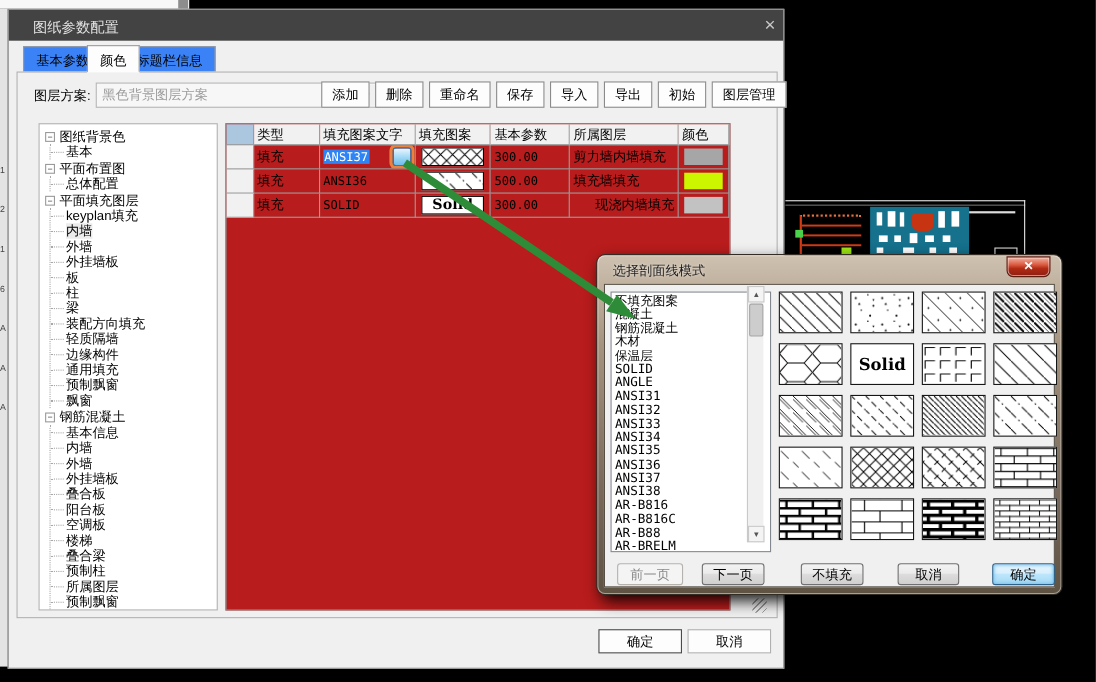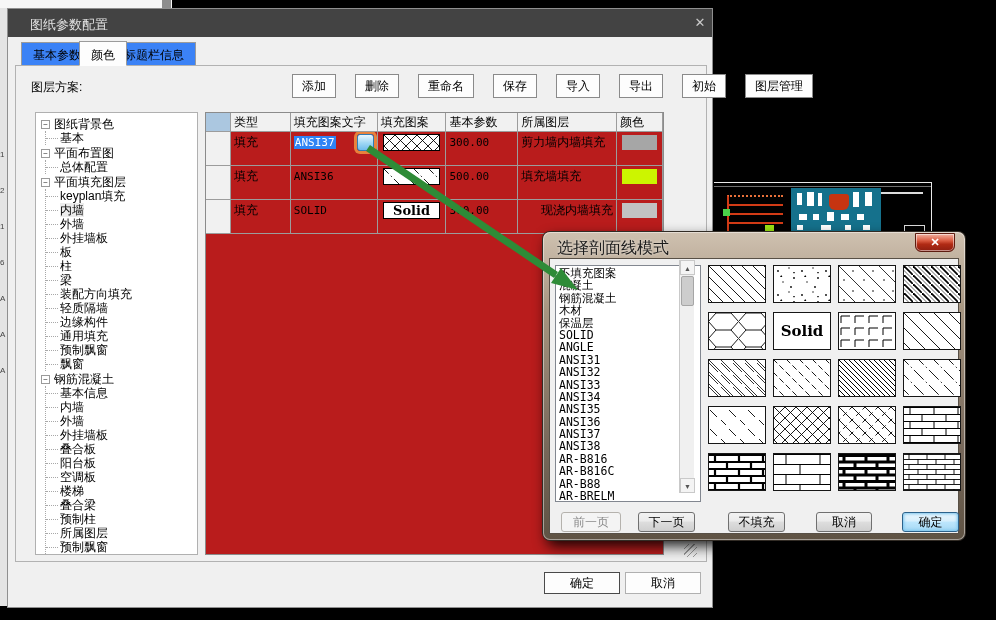--- a/index.html
+++ b/index.html
@@ -40,37 +40,37 @@
     background:#3b82f6; border:1px solid #9b9b9b; z-index:11; }
   .tab.active { background:#fdfdfd; border-bottom:1px solid #fdfdfd; z-index:13; height:25px; top:32px; line-height:26px; }
 
   #md-group { left:7px; top:56px; width:692px; height:497px; border:1px solid #b2b2b2; background:#f0f0f0; z-index:12; }
   #scheme-label { left:15px; top:13px; }
   #scheme-combo { left:71px; top:9px; width:258px; height:23px; background:#f7f7f7;
     border:1px solid #b5b5b5; color:#9b9b9b; line-height:21px; padding-left:5px; }
   #scheme-combo .dd { position:absolute; right:1px; top:1px; width:19px; height:19px;
     background:#f0f0f0; border-left:1px solid #d0d0d0; text-align:center; line-height:19px;
     color:#9a9a9a; font-size:8px; }
-  #md-toolbar { left:276px; top:8px; height:24px; display:flex; gap:19px; }
+  #md-toolbar { left:276px; top:8px; height:24px; display:flex; gap:5px; }
   .tb-btn { height:24px; padding:0 9px; background:#fdfdfd; border:1px solid #8a8a8a;
     font-size:12px; font-family:inherit; white-space:nowrap; }
 
   #tree-panel { left:19px; top:46px; width:163px; height:443px; background:#fff;
     border:1px solid #b0b0b0; overflow:hidden; padding:3px 0 0 5px; }
   .tree-root { height:14px; line-height:14px; display:flex; align-items:center; margin-top:1px; }
   .expander { width:9px; height:9px; border:1px solid #9a9a9a; background:#fff; font-size:8px;
     line-height:7px; text-align:center; margin-right:4px; color:#333; flex:none; }
   .tree-kids { border-left:1px dotted #a8a8a8; margin-left:4px; }
   .tree-child { height:14px; line-height:14px; display:flex; align-items:center; }
   .tree-child .conn { width:12px; border-top:1px dotted #a8a8a8; margin-right:2px; flex:none; }
   .tree-child.sel .lbl { background:#ececec; }
 
   #md-table { left:189px; top:46px; width:459px; height:443px; background:#b91c1c; border:1px solid #8b8b8b; }
   .t-row { display:flex; }
-  .t-cell { border-right:1px solid #9c9c9c; border-bottom:1px solid #9c9c9c; height:34px;
+  .t-cell { border-right:1px solid #9c9c9c; border-bottom:1px solid #9c9c9c; height:22px;
     line-height:21px; padding:0 3px; overflow:hidden; position:relative; }
   .t-head .t-cell { height:19px; line-height:18px; background:#f1f1f1; }
   .t-corner { background:#abc7e0 !important; }
   .rowhdr { background:#f1f1f1; }
   .mono { font-family:"DejaVu Sans Mono", monospace; font-size:11px; }
   .sel-text { background:#2f84f5; color:#fff; padding:0 1px; }
   .picker-btn { position:absolute; right:3px; top:2px; width:17px; height:17px; border-radius:3px;
     border:1px solid #2f7cb5; background:linear-gradient(180deg,#eaf7fe,#9ed7f5 55%,#6fbcec);
     box-shadow:0 0 0 3px #e8823c; }
   .pv-box { margin:2px 2px; height:17px; border:1px solid #000; background:#fff; }
@@ -83,21 +83,21 @@
     background:repeating-linear-gradient(135deg, transparent 0 3px, #9a9a9a 3px 4px); }
   .md-btn { position:absolute; top:563px; width:76px; height:22px; background:#fdfdfd;
     text-align:center; line-height:20px; }
   #md-ok { left:536px; border:1px solid #4a4a4a; }
   #md-cancel { left:617px; border:1px solid #b0b0b0; }
 
   
   #pat-dialog { left:543px; top:232px; width:422px; height:308px; z-index:40; border-radius:7px;
     background:linear-gradient(180deg,#cfc1b0,#a5947f 26%,#77685a 70%,#5f5344);
     box-shadow:0 0 0 1px #322c25, 4px 6px 14px rgba(0,0,0,.9), inset 0 0 0 1px rgba(255,255,255,.45); }
-  #pd-title { left:14px; top:6px; font-size:16px; color:#1c1c1c; text-shadow:0 0 3px rgba(255,255,255,.7); }
+  #pd-title { left:14px; top:6px; font-size:12px; color:#1c1c1c; text-shadow:0 0 3px rgba(255,255,255,.7); }
   #pd-close { left:372px; top:1px; width:40px; height:19px; border-radius:0 0 6px 6px;
     background:linear-gradient(180deg,#f3b3a2,#d9593f 40%,#b02a14 60%,#8e1e10);
     border:1px solid #5e1c10; box-shadow:inset 0 0 0 1px rgba(255,255,255,.5);
     color:#fff; font-weight:bold; font-size:11px; text-align:center; line-height:17px; }
   #pd-content { left:6px; top:26px; width:410px; height:276px; background:#f0f0f0;
     border:1px solid #585046; }
 
   #pd-list { left:5px; top:6px; width:146px; height:237px; background:#fff; border:1px solid #828790;
     overflow:hidden; padding:1px 0 0 3px; }
   #pd-list .li { height:12.4px; line-height:12.4px; font-size:11.5px;
@@ -246,20 +246,24 @@
     <span id="md-title" class="abs">图纸参数配置</span>
     <span id="md-close" class="abs">✕</span>
   </div>
 
   <span class="tab" style="left:13px">基本参数</span>
   <span class="tab active" style="left:71px">颜色</span>
   <span class="tab" style="left:104px">标题栏信息</span>
 
   <div id="md-group" class="abs">
     <span id="scheme-label" class="abs">图层方案:</span>
+    <div id="scheme-combo" class="abs">
+      <span>黑色背景图层方案</span>
+      <span class="dd">▼</span>
+    </div>
     <div id="md-toolbar" class="abs">
         <button class="tb-btn">添加</button>
         <button class="tb-btn">删除</button>
         <button class="tb-btn">重命名</button>
         <button class="tb-btn">保存</button>
         <button class="tb-btn">导入</button>
         <button class="tb-btn">导出</button>
         <button class="tb-btn">初始</button>
         <button class="tb-btn">图层管理</button>
       </div>

